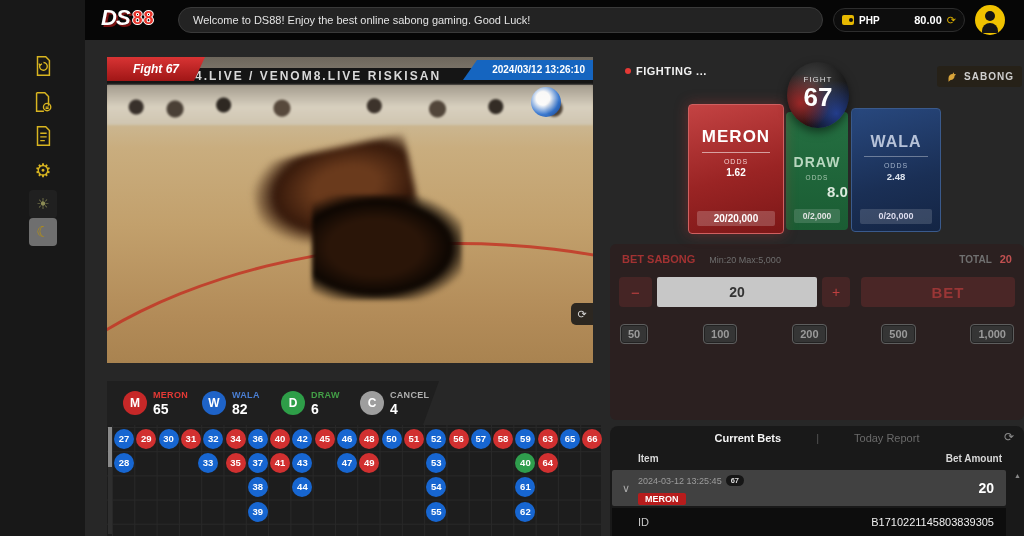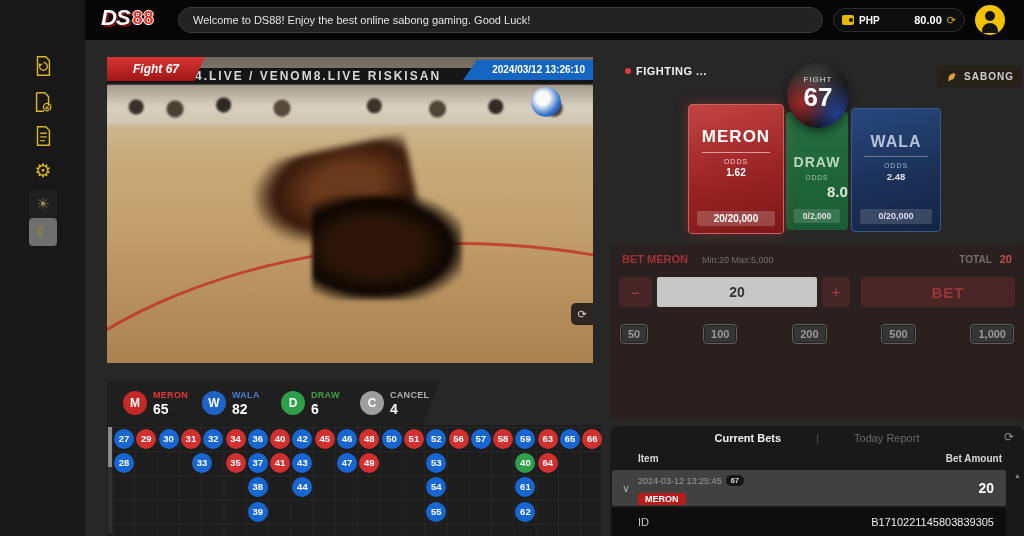--- a/index.html
+++ b/index.html
@@ -272,21 +272,21 @@
   <div class="trend">
     <div class="t-scroll">
         <div class="t-thumb"></div>
       </div>
   <div class="tcell blue" style="left: 7px; top: 4px;">27</div>
       <div class="tcell blue" style="left: 7px; top: 28.2px;">28</div>
       <div class="tcell red" style="left: 29.3px; top: 4px;">29</div>
       <div class="tcell blue" style="left: 51.6px; top: 4px;">30</div>
       <div class="tcell red" style="left: 73.9px; top: 4px;">31</div>
       <div class="tcell blue" style="left: 96.2px; top: 4px;">32</div>
-      <div class="tcell blue" style="left: 85px; top: 28.2px;">33</div>
+      <div class="tcell blue" style="left: 91px; top: 28.2px;">33</div>
       <div class="tcell red" style="left: 118.5px; top: 4px;">34</div>
       <div class="tcell red" style="left: 118.5px; top: 28.2px;">35</div>
       <div class="tcell blue" style="left: 140.8px; top: 4px;">36</div>
       <div class="tcell blue" style="left: 140.8px; top: 28.2px;">37</div>
       <div class="tcell blue" style="left: 140.8px; top: 52.4px;">38</div>
       <div class="tcell blue" style="left: 140.8px; top: 76.6px;">39</div>
       <div class="tcell red" style="left: 163.1px; top: 4px;">40</div>
       <div class="tcell red" style="left: 163.1px; top: 28.2px;">41</div>
       <div class="tcell blue" style="left: 185.4px; top: 4px;">42</div>
       <div class="tcell blue" style="left: 185.4px; top: 28.2px;">43</div>
@@ -345,21 +345,21 @@
       <div class="card-pool">0/20,000</div>
     </div>
     <div class="f-ball">
       <div class="f-ball-l">FIGHT</div>
       <div class="f-ball-n">67</div>
     </div>
   </div>
 
   <div class="betarea">
     <div class="b-info">
-      <span class="b-side">BET MERON</span>
+      <span class="b-side">BET SABONG</span>
       <span class="b-lim">Min:20  Max:5,000</span>
       <span class="b-total-l">TOTAL</span>
       <span class="b-total-v">20</span>
     </div>
     <div class="b-ctrls">
       <button class="b-btn b-minus">−</button>
       <input class="b-input" value="20" style="">
       <button class="b-btn b-plus">+</button>
       <button class="b-btn b-bet">BET</button>
     </div>

